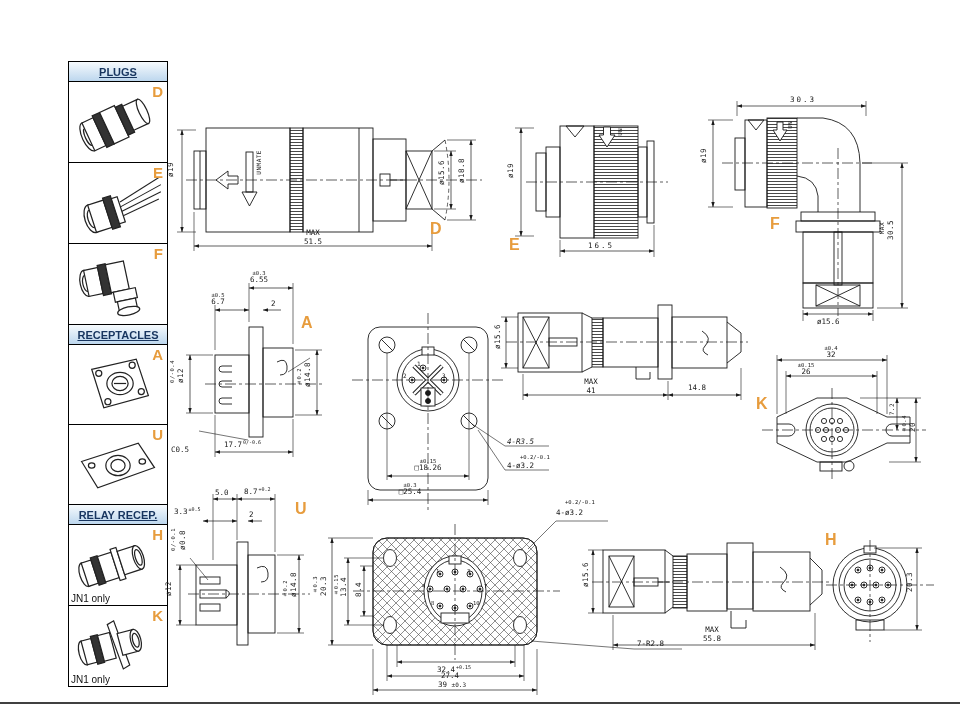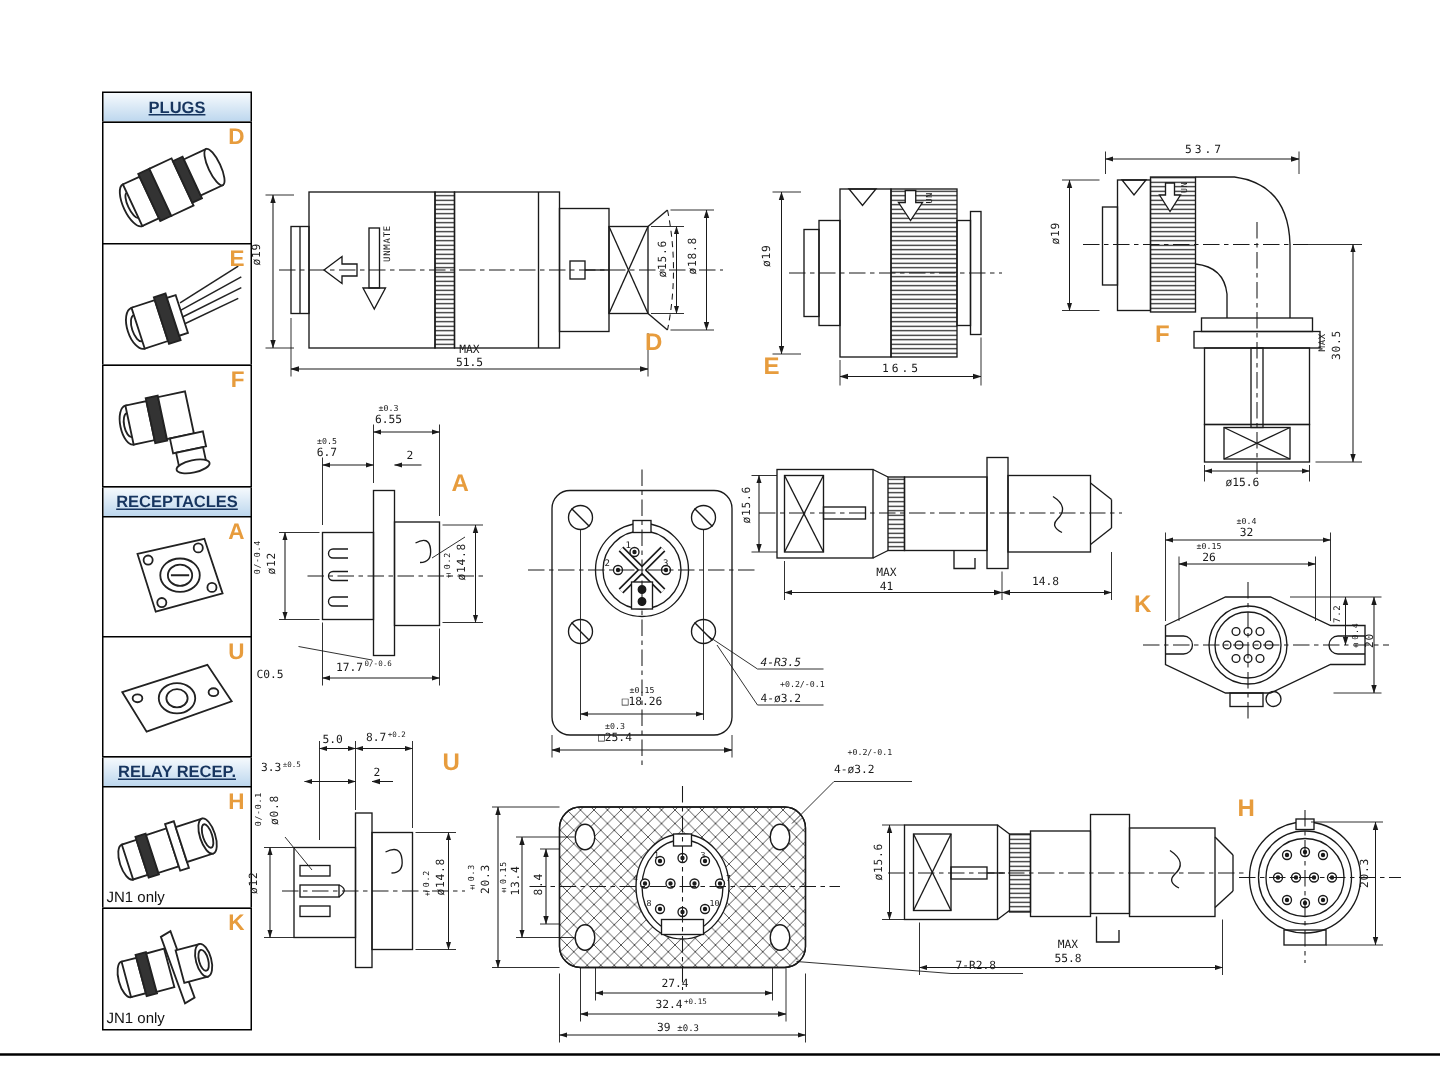--- a/index.html
+++ b/index.html
@@ -544,21 +544,21 @@
     <span>MAX</span>
       <span>51.5</span>
   </span>
   <span class="ltr" style="left:430px;top:221px;">D</span>
 
   <span class="vlbl" style="left:507px;top:163px;">ø19</span>
   <span class="vlbl v5" style="left:618px;top:128px;">UN</span>
   <span class="lbl" style="left:588px;top:242px;letter-spacing:2px;">16.5</span>
   <span class="ltr" style="left:509px;top:237px;">E</span>
 
-  <span class="lbl" style="left:790px;top:96px;letter-spacing:2px;">53.7</span>
+  <span class="lbl" style="left:790px;top:96px;letter-spacing:2px;">30.3</span>
   <span class="vlbl" style="left:700px;top:148px;">ø19</span>
   <span class="vlbl v5" style="left:788px;top:121px;">UN</span>
   <span class="vlbl v6" style="left:879px;top:222px;">MAX</span>
   <span class="vlbl" style="left:887px;top:220px;">30.5</span>
   <span class="lbl" style="left:817px;top:318px;">ø15.6</span>
   <span class="ltr" style="left:770px;top:216px;">F</span>
 
   <span class="stack" style="left:243px;top:270px;width:32px;">
     <span class="tol">±0.3</span>
       <span>6.55</span>
@@ -626,21 +626,21 @@
   <span class="vlbl" style="left:320px;top:576px;">20.3</span>
   <span class="vlbl v5" style="left:334px;top:574px;">±0.15</span>
   <span class="vlbl" style="left:340px;top:577px;">13.4</span>
   <span class="vlbl" style="left:355px;top:582px;">8.4</span>
   <span class="lbl" style="left:436px;top:569px;font-size:5.5px;">1</span>
   <span class="lbl" style="left:467px;top:569px;font-size:5.5px;">3</span>
   <span class="lbl" style="left:422px;top:584px;font-size:5.5px;">4</span>
   <span class="lbl" style="left:484px;top:584px;font-size:5.5px;">7</span>
   <span class="lbl" style="left:431px;top:601px;font-size:5.5px;">8</span>
   <span class="lbl" style="left:473px;top:601px;font-size:5.5px;">10</span>
-  <span class="lbl" style="left:441px;top:652px;text-align:right;">27.4</span>
+  <span class="lbl" style="left:441px;top:672px;text-align:right;">27.4</span>
   <span class="lbl" style="left:437px;top:666px;"><span>32.4</span><span class="sup">+0.15</span></span>
   <span class="lbl" style="left:438px;top:681px;"><span>39</span>&nbsp;<span class="f6">±0.3</span></span>
   <span class="lbl" style="left:565px;top:500px;font-size:5.5px;">+0.2/-0.1</span>
   <span class="lbl" style="left:556px;top:509px;">4-ø3.2</span>
   <span class="lbl" style="left:637px;top:640px;">7-R2.8</span>
 
   <span class="vlbl" style="left:582px;top:562px;">ø15.6</span>
   <span class="stack" style="left:694px;top:626px;width:36px;">
     <span>MAX</span>
       <span>55.8</span>

